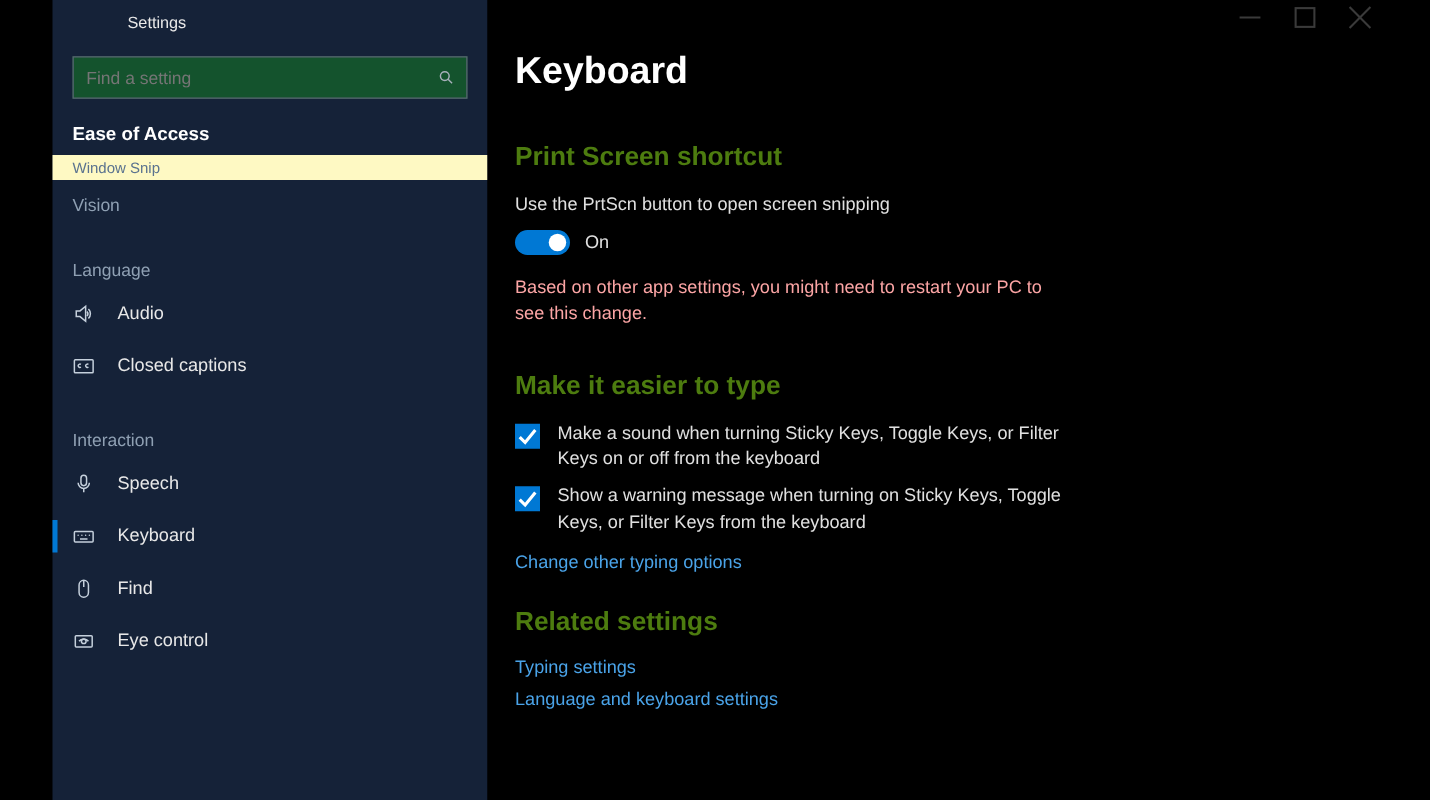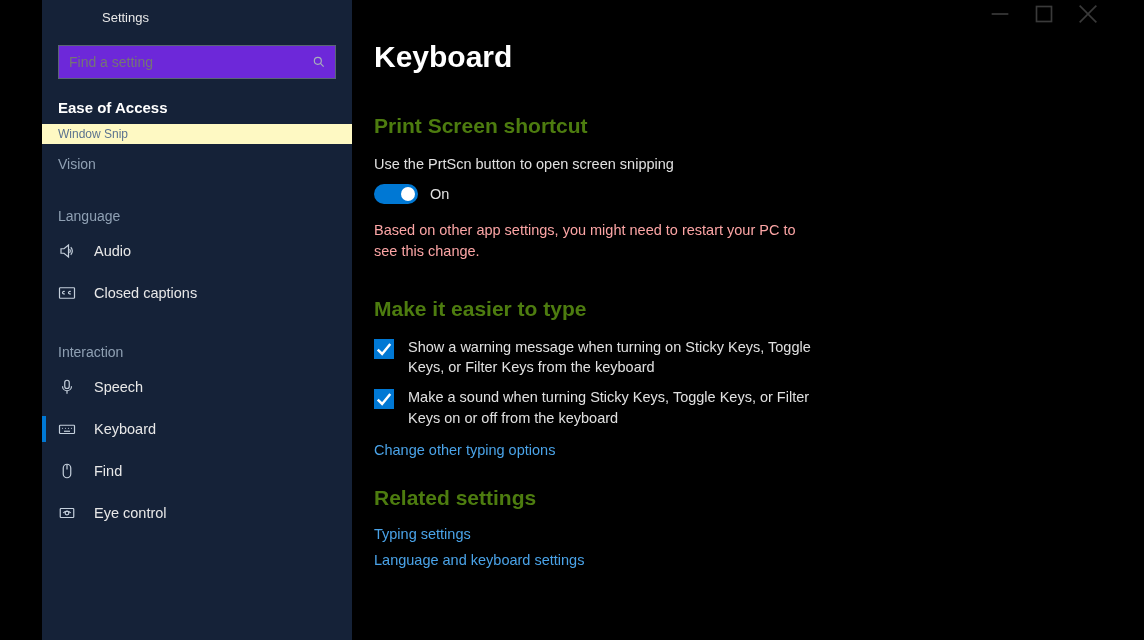--- a/index.html
+++ b/index.html
@@ -7,21 +7,21 @@
       font-family: "Segoe UI", -apple-system, sans-serif;
       background: #000;
       width: 1144px;
       height: 640px;
       overflow: hidden;
       color: #fff;
       display: flex;
     }
     .outer-left { width: 42px; background: #000; }
     .sidebar {
-      width: 310px;
+      width: 348px;
       background: #152238;
       height: 100%;
       position: relative;
       padding-top: 6px;
     }
     .sidebar-title {
       font-size: 13px;
       color: #e8e8e8;
       padding: 4px 0 12px 60px;
     }
@@ -32,21 +32,21 @@
       gap: 14px;
       cursor: pointer;
       font-size: 14.5px;
       color: #e8e8e8;
     }
     .home-row .icon { width: 18px; height: 18px; display: flex; align-items: center; justify-content: center; }
     .search-wrap { padding: 8px 16px 10px; }
     .search-box {
       width: 100%;
       height: 34px;
-      background: #6d28d9;
+      background: #14532d;
       border: 1px solid #5a6575;
       color: #a8b0bb;
       padding: 0 34px 0 10px;
       font-size: 14px;
       outline: none;
     }
     .search-wrap-inner { position: relative; }
     .search-icon {
       position: absolute;
       right: 10px;
@@ -322,29 +322,29 @@
   </div>
   <div class="muted">Based on other app settings, you might need to restart your PC to see this change.</div>
 
   <h2 class="section-head">Make it easier to type</h2>
   <div class="check-row">
     <div class="checkbox">
       <svg viewBox="0 0 16 16" width="14" height="14" stroke="#fff" stroke-width="2" fill="none">
           <polyline points="3,8.5 6.5,12 13,4"></polyline>
         </svg>
     </div>
-    <div class="check-label">Show a warning message when turning on Sticky Keys, Toggle Keys, or Filter Keys from the keyboard</div>
+    <div class="check-label">Make a sound when turning Sticky Keys, Toggle Keys, or Filter Keys on or off from the keyboard</div>
   </div>
   <div class="check-row">
     <div class="checkbox">
       <svg viewBox="0 0 16 16" width="14" height="14" stroke="#fff" stroke-width="2" fill="none">
           <polyline points="3,8.5 6.5,12 13,4"></polyline>
         </svg>
     </div>
-    <div class="check-label">Make a sound when turning Sticky Keys, Toggle Keys, or Filter Keys on or off from the keyboard</div>
+    <div class="check-label">Show a warning message when turning on Sticky Keys, Toggle Keys, or Filter Keys from the keyboard</div>
   </div>
   <a class="link">Change other typing options</a>
 
   <h2 class="section-head">Related settings</h2>
   <a class="link link2">Typing settings</a>
   <a class="link link2">Language and keyboard settings</a>
 </div>
 
 <div class="outer-right"></div>
 

